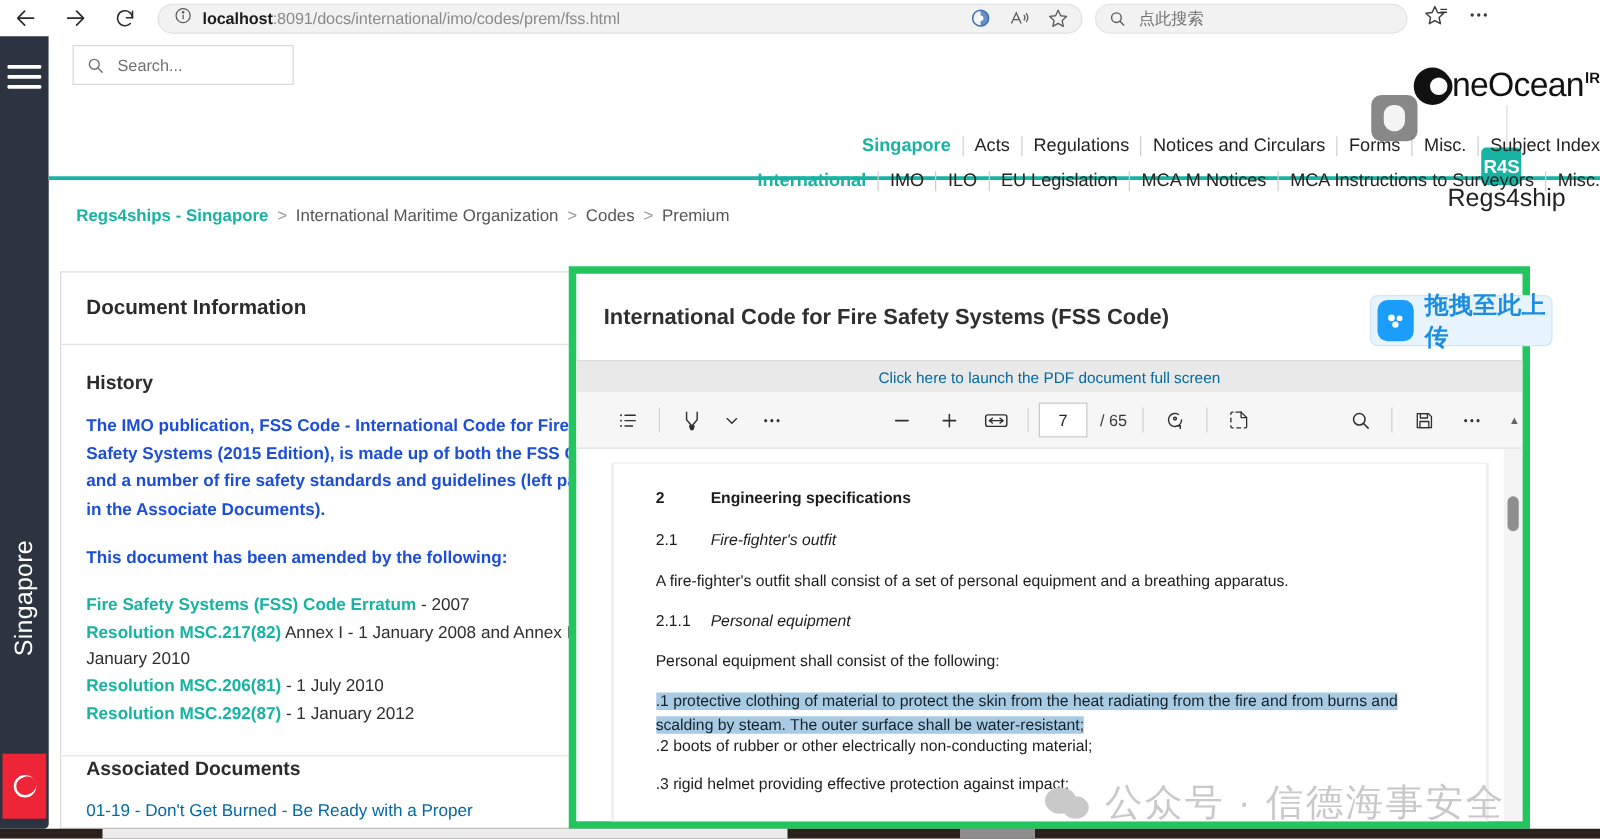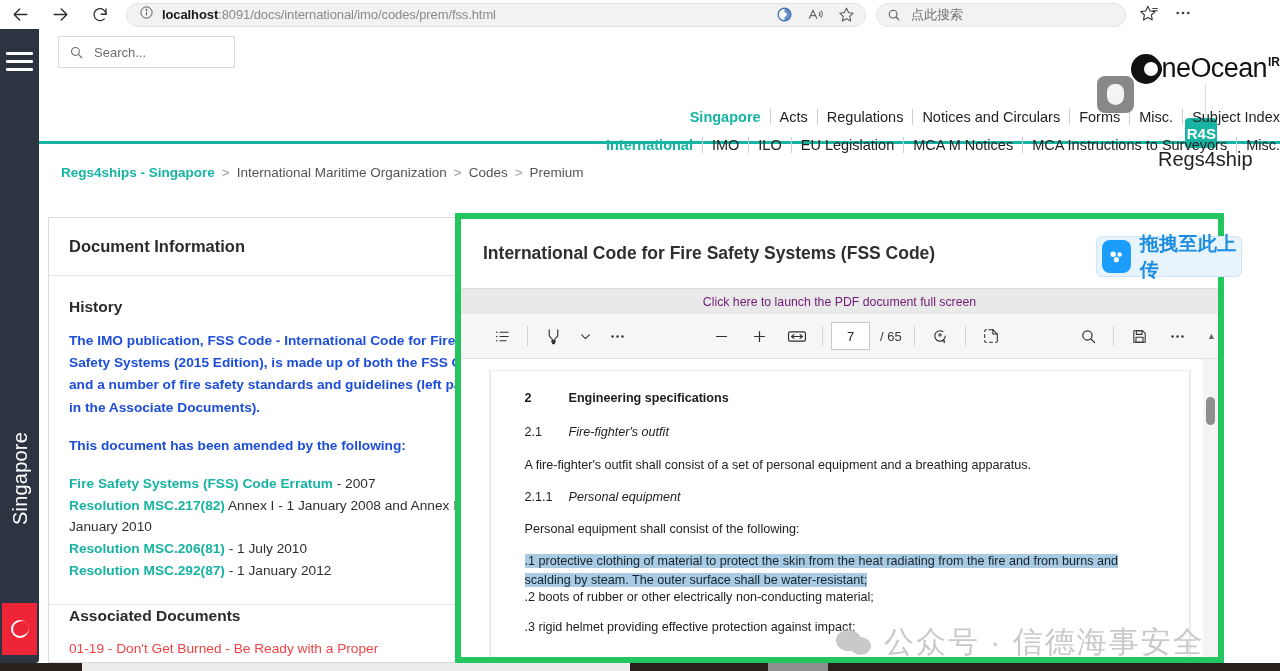--- a/index.html
+++ b/index.html
@@ -139,42 +139,42 @@
     display: flex; align-items: center; padding: 0 20px;
     font-size: 16.5px; font-weight: 700; color: #2b2b2b;
   }
   .docinfo-body { padding: 18px 20px 0 20px; position: relative; }
   .h-sub { font-size: 15.5px; font-weight: 700; color: #2b2b2b; margin: 4px 0 14px 0; }
   .p { font-size: 13.7px; line-height: 1.62; color: #1d4ed8; margin: 0 0 16px 0; font-weight: bold; }
   .amend { font-size: 13.7px; line-height: 1.58; color: #2f2f2f; margin: 0; }
   .amend a { color: #17b3a3; font-weight: 700; text-decoration: none; }
   .sect-divider { position: absolute; left: 0; right: 0; top: 328px; height: 1px; background: #e6e6e6; }
   .assoc-head { font-size: 15.5px; font-weight: 700; color: #2b2b2b; margin: 26px 0 14px 0; }
-  .assoc-item { font-size: 13.7px; color: #ef4444; line-height: 1.5; }
+  .assoc-item { font-size: 13.7px; color: #0369a1; line-height: 1.5; }
   .inner-scroll {
     position: absolute; right: 4px; top: 104px; width: 9px; height: 262px;
     background: #f1f1f1;
   }
   .inner-scroll .thumb { position: absolute; left: 1px; top: 0; width: 7px; height: 172px; background: #c7c7c7; border-radius: 4px; }
   .inner-scroll .ar { position: absolute; left: 1px; font-size: 7px; color: #888; }
 
   
   .viewer {
     position: absolute; left: 455px; top: 213px; width: 769px; height: 450px;
     background: #fff; border: 6px solid #22c55e;
     overflow: hidden;
   }
   .viewer-title {
     height: 69px; display: flex; align-items: center; padding: 0 22px;
     font-size: 17.5px; font-weight: 700; color: #2f2f2f;
   }
   .launch-bar {
     height: 26px; background: #e9e9e9; border-top: 1px solid #dcdcdc;
     display: flex; align-items: center; justify-content: center;
-    font-size: 12.3px; color: #701a75;
+    font-size: 12.3px; color: #0369a1;
   }
   .pdf-toolbar {
     height: 45px; background: #f6f6f6; border-bottom: 1px solid #e0e0e0;
     display: flex; align-items: center; padding: 0 22px; color: #333;
   }
   .tb-ic { width: 38px; height: 34px; display: flex; align-items: center; justify-content: center; color: #2f2f2f; }
   .tb-sep { width: 1px; height: 20px; background: #d2d2d2; margin: 0 6px; }
   .tb-page {
     width: 39px; height: 28px; border: 1px solid #c8c8c8; background: #fff;
     display: flex; align-items: center; justify-content: center;

